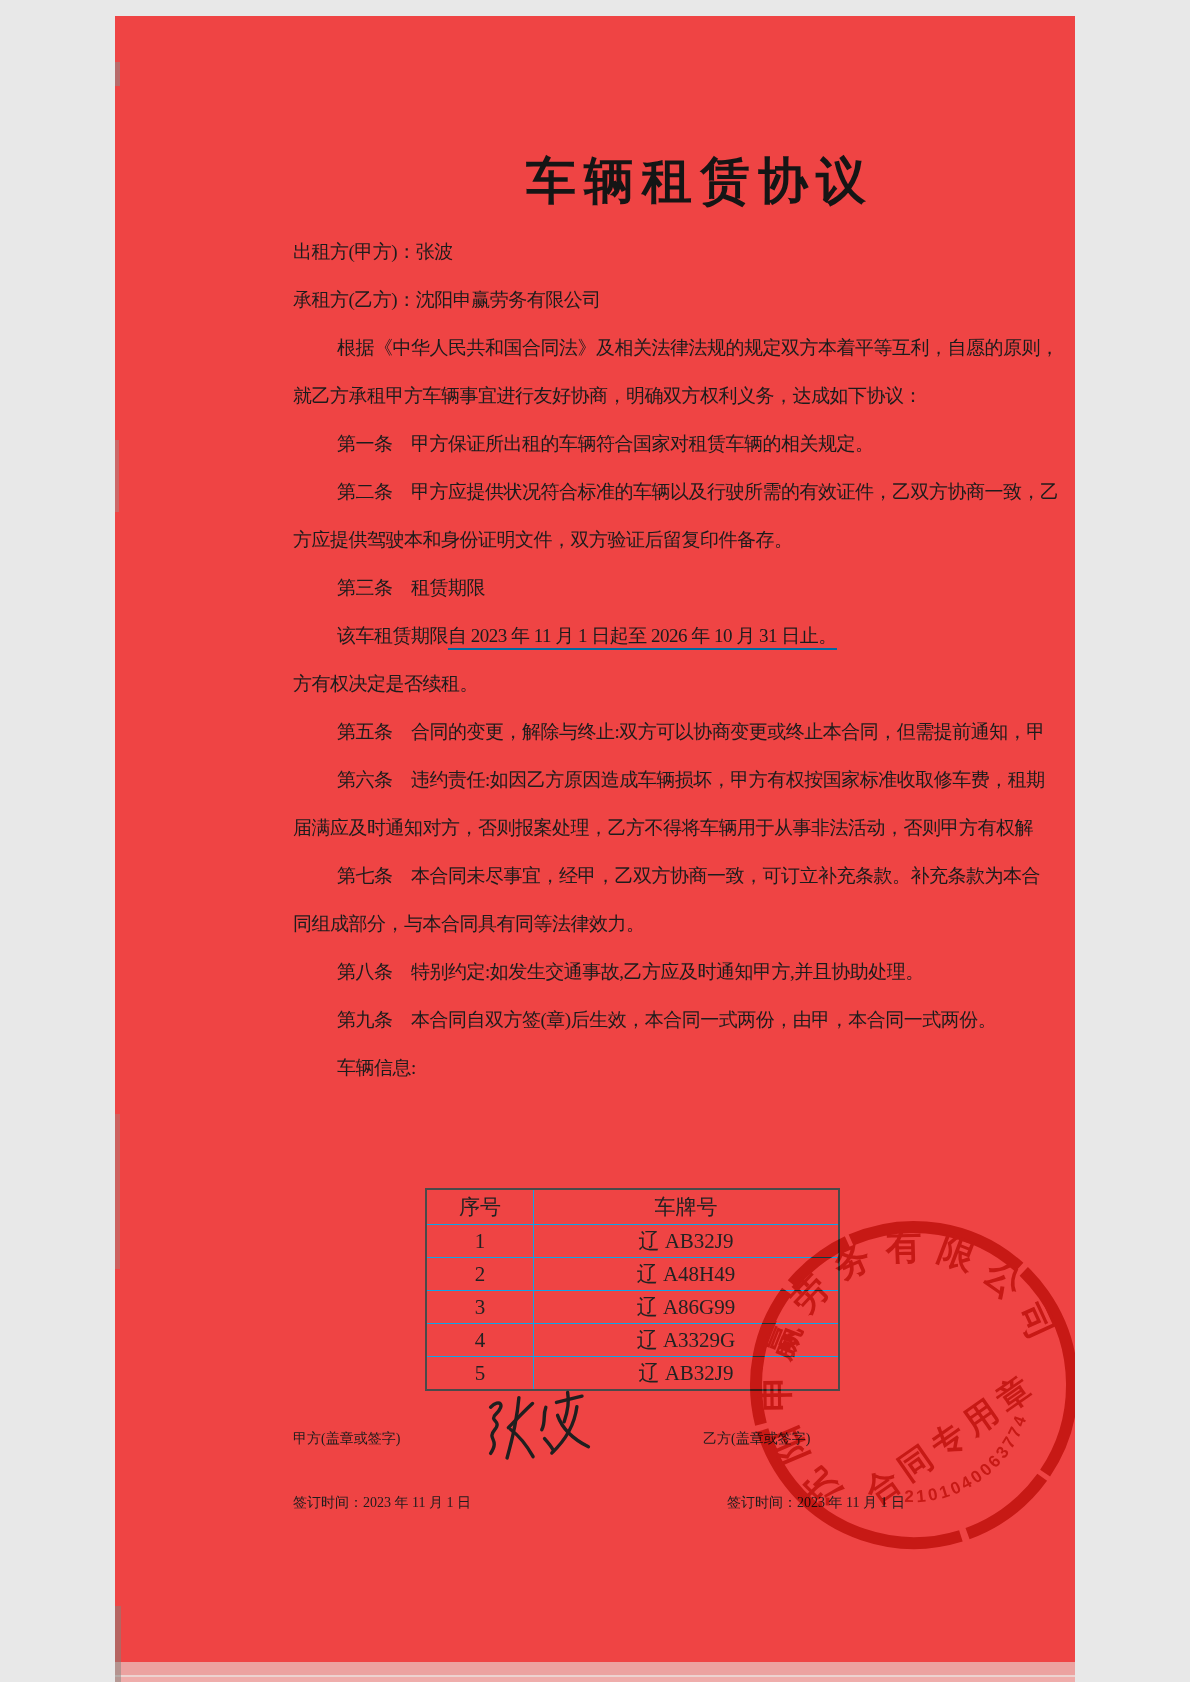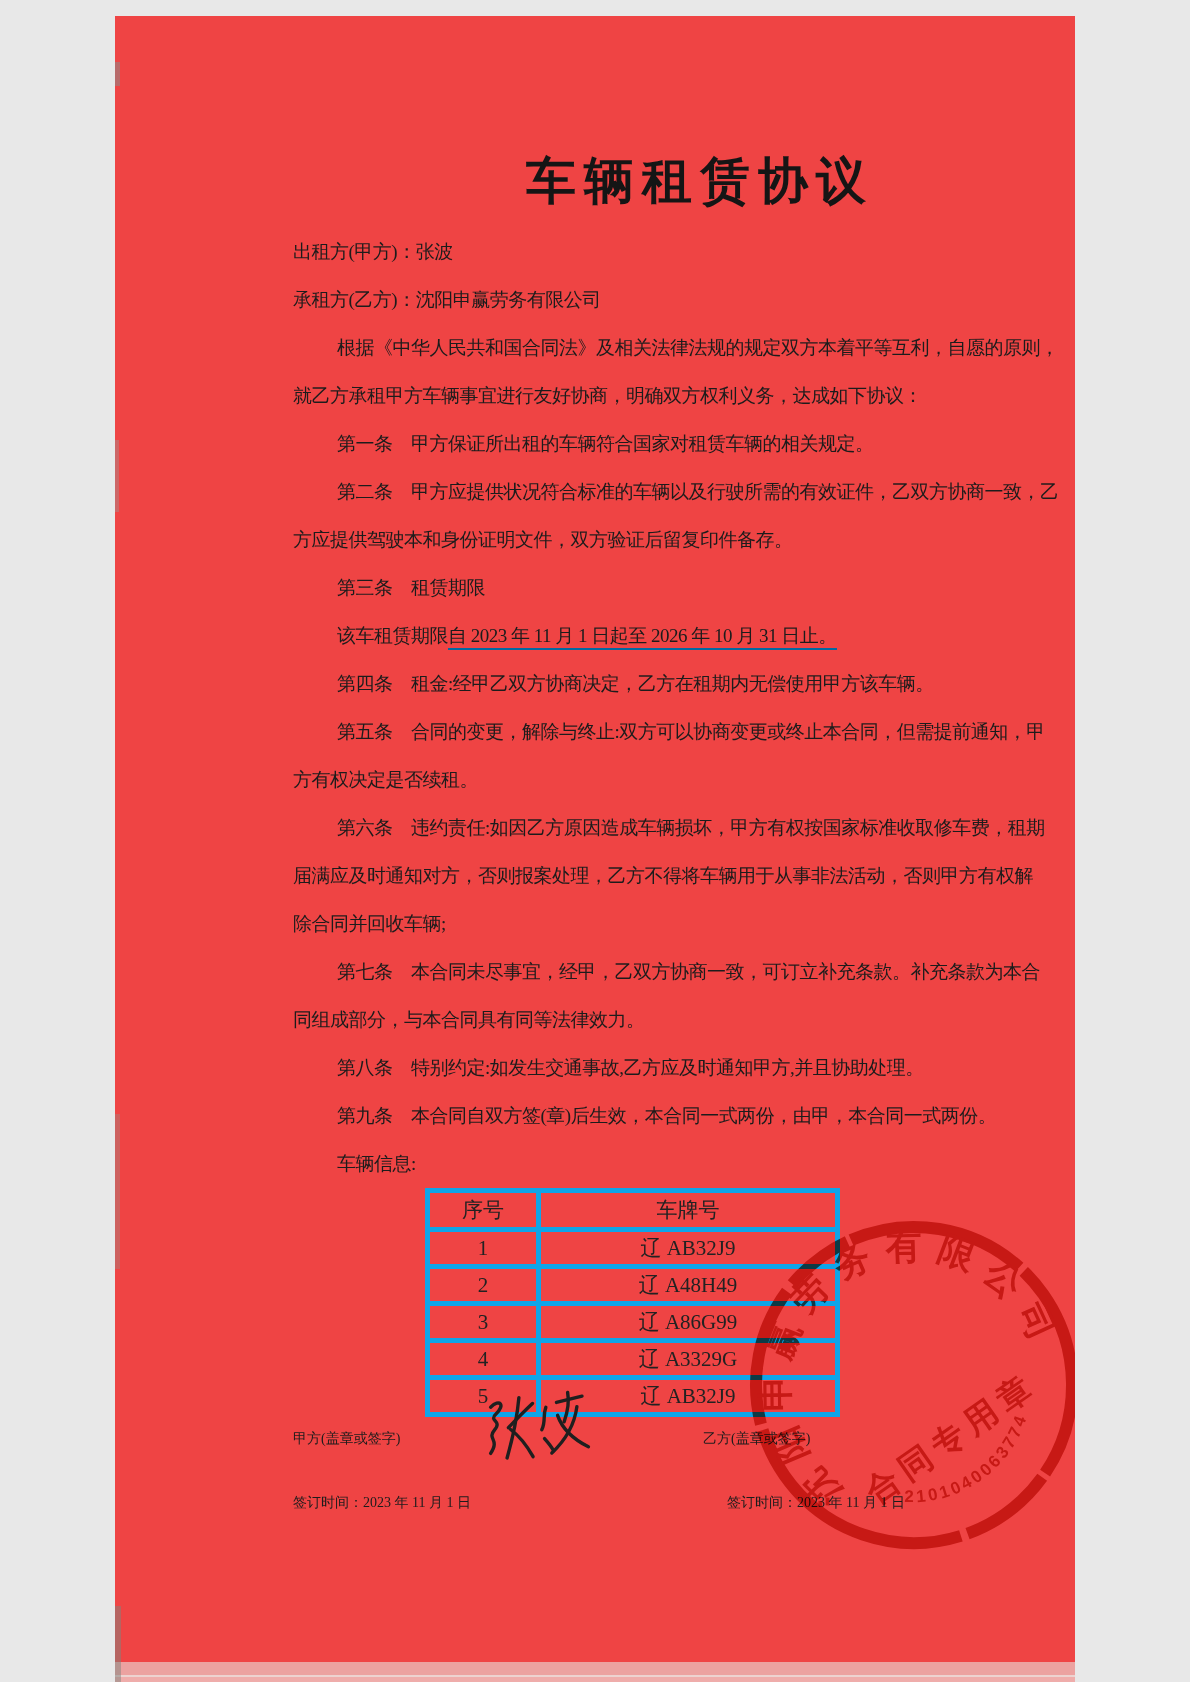--- a/index.html
+++ b/index.html
@@ -30,21 +30,21 @@
     border-bottom:2px solid #0369a1;
     padding-bottom:2px;
   }
   table.vehicles{
     position:absolute;left:310px;top:1172px;
     width:415px;
     border-collapse:collapse;
     font-size:21px;color:#222;
   }
   table.vehicles th,table.vehicles td{
-    border:5px solid #0ea5e9;
+    border:1px solid #0ea5e9;
     text-align:center;
     font-weight:400;
     padding:0;
   }
   table.vehicles{border:2px solid #4a4a4a;}
   table.vehicles th{height:34px;}
   table.vehicles td{height:32px;}
   table.vehicles .col-no{width:106px;}
   .sig-label{position:absolute;font-size:14px;white-space:nowrap;}
   #party-a-label{left:178px;top:1414px;}
@@ -81,26 +81,24 @@
   <div class="body-text">
     <div class="line">出租方(甲方)：张波</div>
     <div class="line">承租方(乙方)：沈阳申赢劳务有限公司</div>
     <div class="line indent">根据《中华人民共和国合同法》及相关法律法规的规定双方本着平等互利，自愿的原则，</div>
     <div class="line">就乙方承租甲方车辆事宜进行友好协商，明确双方权利义务，达成如下协议：</div>
     <div class="line indent">第一条　甲方保证所出租的车辆符合国家对租赁车辆的相关规定。</div>
     <div class="line indent">第二条　甲方应提供状况符合标准的车辆以及行驶所需的有效证件，乙双方协商一致，乙</div>
     <div class="line">方应提供驾驶本和身份证明文件，双方验证后留复印件备存。</div>
     <div class="line indent">第三条　租赁期限</div>
     <div class="line indent"><span>该车租赁期限</span><span class="underlined">自 2023 年 11 月 1 日起至 2026 年 10 月 31 日止。</span></div>
-    <div class="line indent">第四条　租金:经甲乙双方协商决定，乙方在租期内无偿使用甲方该车辆。</div>
+    <div class="line">方有权决定是否续租。</div>
     <div class="line indent">第五条　合同的变更，解除与终止:双方可以协商变更或终止本合同，但需提前通知，甲</div>
-    <div class="line">方有权决定是否续租。</div>
     <div class="line indent">第六条　违约责任:如因乙方原因造成车辆损坏，甲方有权按国家标准收取修车费，租期</div>
     <div class="line">届满应及时通知对方，否则报案处理，乙方不得将车辆用于从事非法活动，否则甲方有权解</div>
-    <div class="line">除合同并回收车辆;</div>
     <div class="line indent">第七条　本合同未尽事宜，经甲，乙双方协商一致，可订立补充条款。补充条款为本合</div>
     <div class="line">同组成部分，与本合同具有同等法律效力。</div>
     <div class="line indent">第八条　特别约定:如发生交通事故,乙方应及时通知甲方,并且协助处理。</div>
     <div class="line indent">第九条　本合同自双方签(章)后生效，本合同一式两份，由甲，本合同一式两份。</div>
     <div class="line indent">车辆信息:</div>
   </div>
 
   <table class="vehicles">
     <tbody>
         <tr>

